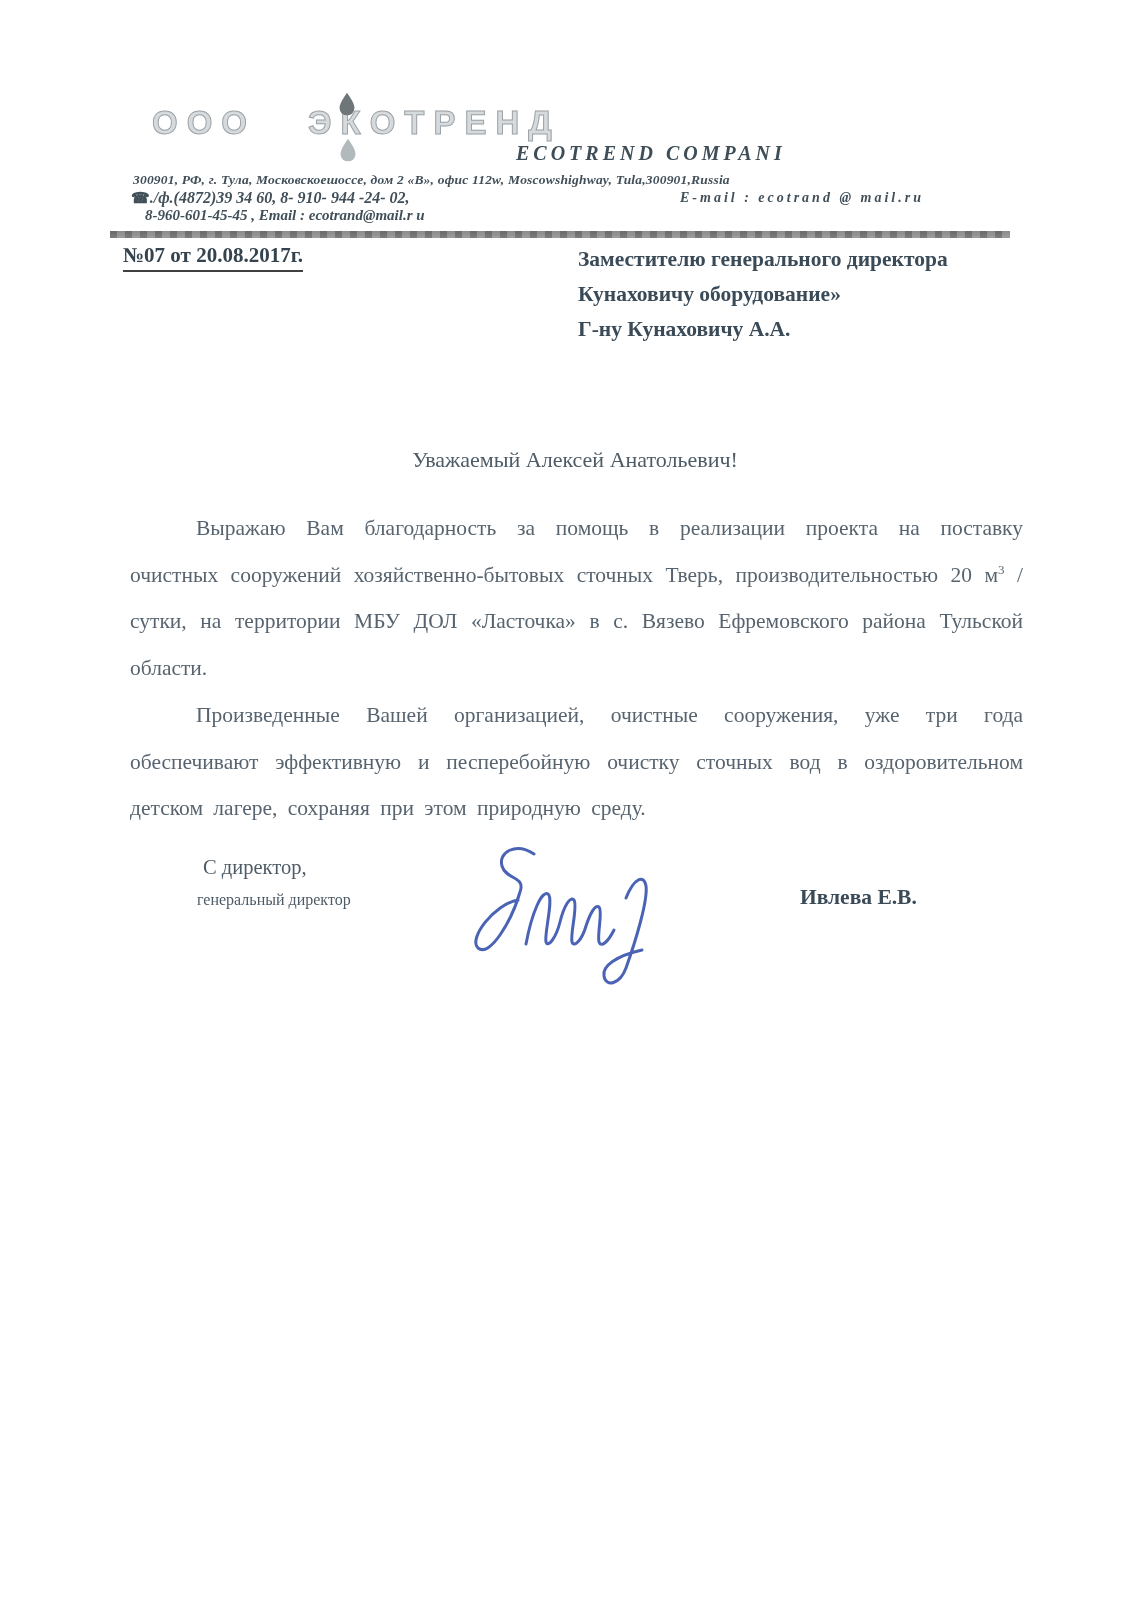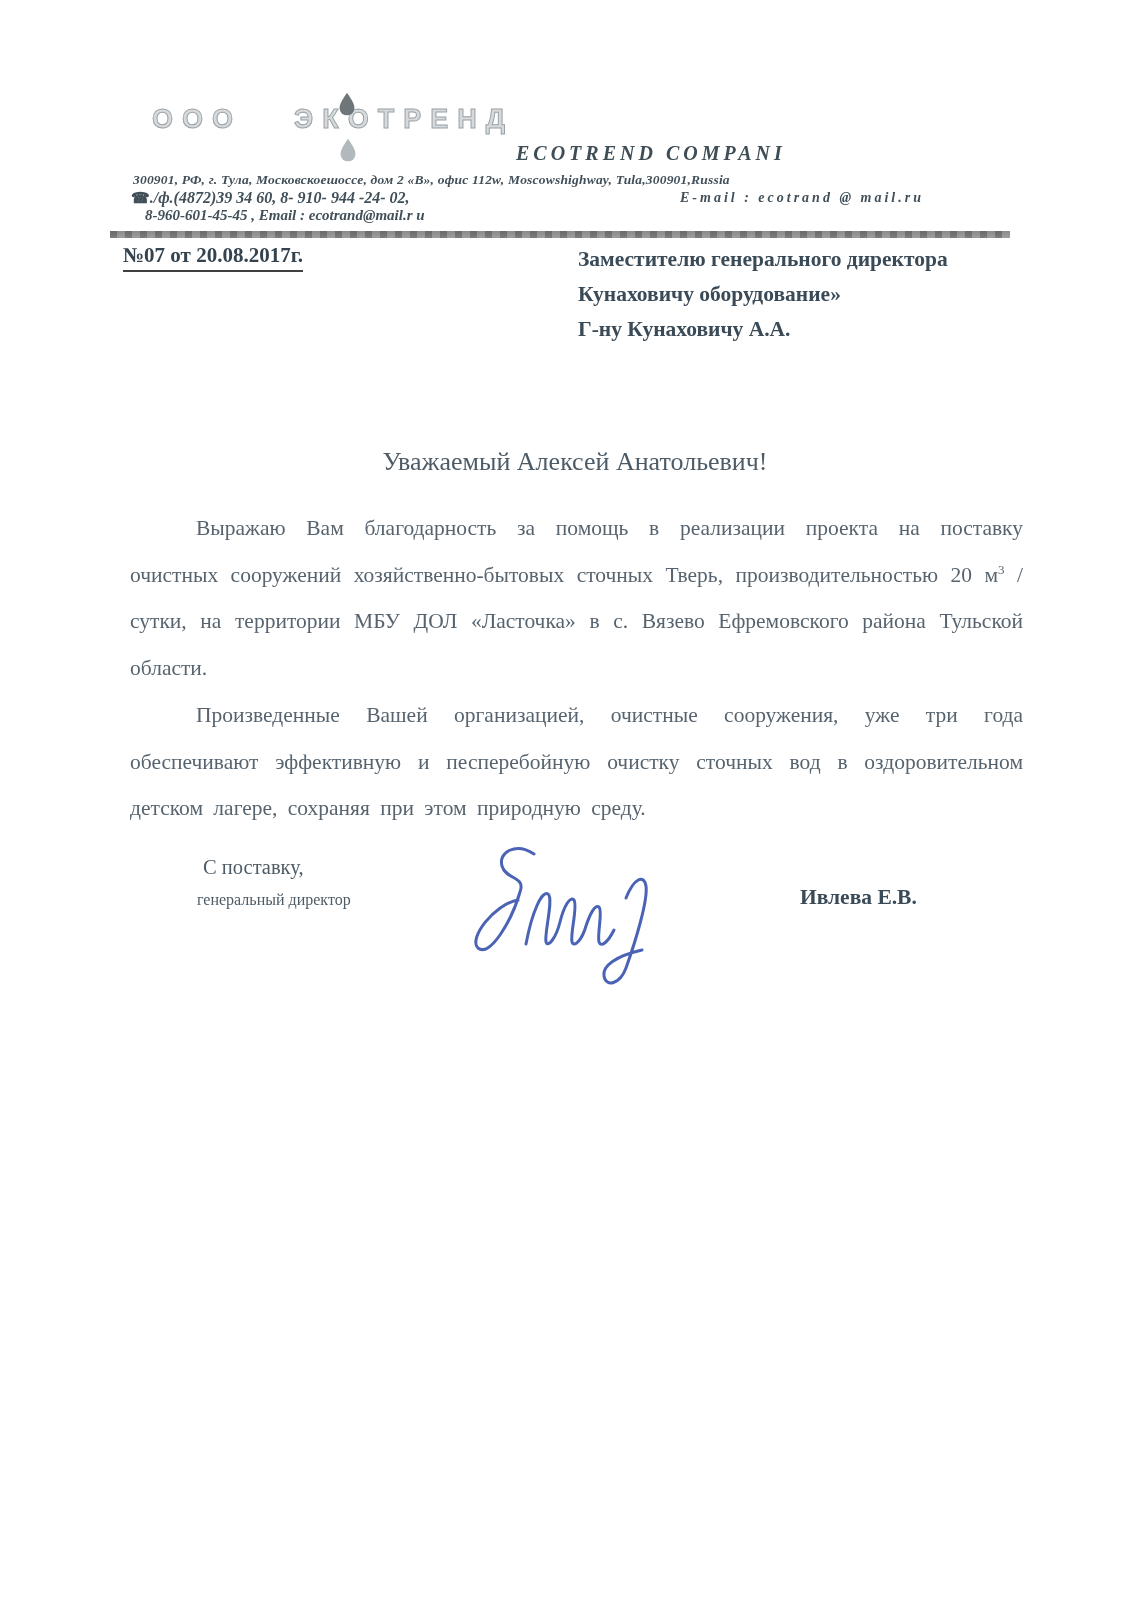--- a/index.html
+++ b/index.html
@@ -9,21 +9,21 @@
     background:#ffffff;
     font-family:"Liberation Serif", serif;
     overflow:hidden;
     margin:0 auto;
   }
   
   .logo-row{position:absolute;left:152px;top:104px;white-space:nowrap;}
   .logo-ooo, .logo-name{
     font-family:"Liberation Sans", sans-serif;
     font-weight:700;
-    font-size:27px;
+    font-size:33px;
     color:rgba(150,158,163,0.38);
     -webkit-text-stroke:1px #9aa2a7;
     letter-spacing:9px;
     display:inline-block;
   }
   .logo-name{margin-left:52px;}
   .drop{position:absolute;width:20px;height:25px;}
   .drop-top{left:337px;top:92px;}
   .drop-bottom{left:338px;top:138px;}
   
@@ -67,21 +67,21 @@
     border-bottom:2px solid #404040;padding-bottom:2px;
   }
   .recipient{
     position:absolute;left:578px;top:242px;
     font-weight:700;font-size:21.5px;color:#3a4a57;
     line-height:35px;
   }
   
   .salutation{
     position:absolute;left:130px;top:447px;width:890px;
-    text-align:center;font-size:26px;color:#4d5b66;
+    text-align:center;font-size:22px;color:#4d5b66;
   }
   .para{
     position:absolute;left:130px;width:893px;
     font-size:21.5px;line-height:46.5px;color:#57646f;
     text-align:justify;text-indent:66px;margin:0;
     word-spacing:5px;
   }
   .para-1{top:505px;}
   .para-2{top:692px;}
   .para sup{font-size:13px;line-height:0;}
@@ -129,21 +129,21 @@
     <div>Кунаховичу оборудование»</div>
     <div>Г-ну Кунаховичу А.А.</div>
   </div>
 
   <div class="salutation">Уважаемый Алексей Анатольевич!</div>
 
   <p class="para para-1"><span>Выражаю Вам благодарность за помощь в реализации проекта на поставку очистных сооружений хозяйственно-бытовых сточных Тверь, производительностью 20 м</span><sup>3</sup><span> /сутки, на территории МБУ ДОЛ «Ласточка» в с. Вязево Ефремовского района Тульской области.</span></p>
 
   <p class="para para-2">Произведенные Вашей организацией, очистные сооружения, уже три года обеспечивают эффективную и песперебойную очистку сточных вод в оздоровительном детском лагере, сохраняя при этом природную среду.</p>
 
-  <div class="closing">С поставку,</div>
+  <div class="closing">С директор,</div>
   <div class="sig-title">генеральный директор</div>
 
   <svg class="sig-ink" width="260" height="150" viewBox="0 0 260 150">
     <g fill="none" stroke="#4a63b5" stroke-width="3" stroke-linecap="round">
       <path d="M66,14 C48,2 30,12 34,26 C38,40 58,36 52,52 C44,80 22,118 10,108 C0,99 26,64 50,60"></path>
       <path d="M58,104 C64,72 74,50 80,54 C86,58 76,94 78,102 C80,108 88,98 92,82 C96,66 102,56 106,60 C110,66 102,94 104,102 C106,108 114,100 118,86 C122,74 127,64 131,67 C135,71 129,94 131,102 C133,108 140,102 146,90"></path>
       <path d="M158,58 C166,38 176,34 178,46 C180,60 168,100 158,128 C152,144 138,148 136,136 C134,126 148,116 174,110"></path>
     </g>
   </svg>
 

